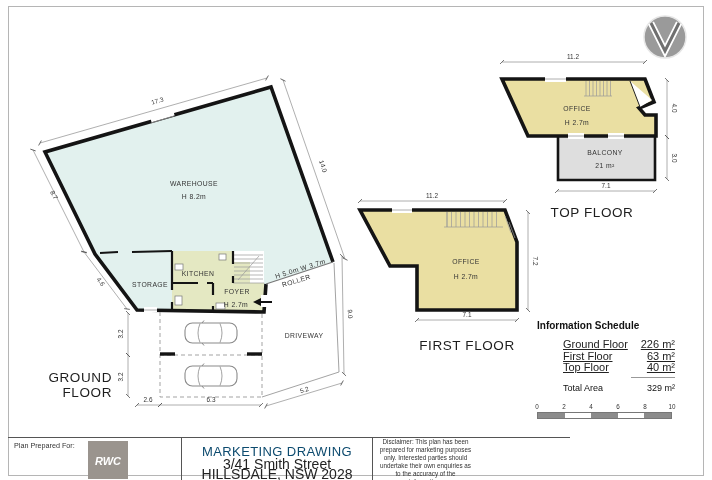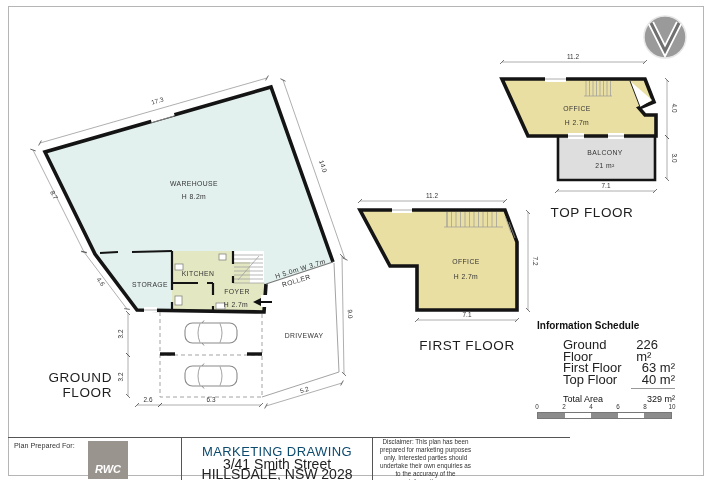--- a/index.html
+++ b/index.html
@@ -7,21 +7,21 @@
         font-family:"Liberation Sans", sans-serif;color:#222;}
   #border{position:absolute;left:8px;top:6px;width:694px;height:468px;border:1px solid #b5b5b5;}
   svg text{fill:#333;}
   .roomlbl{font-size:6.8px;letter-spacing:.4px;fill:#333;}
   .dim{font-size:6.4px;fill:#333;}
   .floortitle{font-size:13.5px;fill:#1e1e1e;letter-spacing:.6px;}
   
   #infosched{position:absolute;left:537px;top:320px;width:138px;}
   #infosched .is-title{font-size:10px;font-weight:bold;color:#111;}
   #infosched .is-rows{margin-top:8px;}
-  #infosched .is-row{display:flex;font-size:13px;line-height:11.5px;color:#222;}
+  #infosched .is-row{display:flex;font-size:11px;line-height:11.5px;color:#222;text-decoration:underline;}
   #infosched .is-row .lbl{margin-left:26px;}
   #infosched .is-row .val{margin-left:auto;}
   #infosched .is-hr{border-top:1px solid #999;width:44px;margin:3px 0 0 auto;}
   #infosched .is-total{display:flex;font-size:9px;font-weight:normal;margin-top:5px;color:#111;}
   #infosched .is-total .lbl{margin-left:26px;}
   #infosched .is-total .val{margin-left:auto;}
   #scalebar{position:absolute;left:537px;top:403px;width:135px;height:16px;}
   #scalebar .ticks{position:relative;height:8px;font-size:6.3px;color:#333;}
   #scalebar .ticks span{position:absolute;transform:translateX(-50%);}
   #scalebar .bar{display:flex;height:5px;border:1px solid #777;margin-top:1px;}
@@ -29,21 +29,21 @@
   #scalebar .bar div:nth-child(odd){background:#8c8c8c;}
   #scalebar .bar div:nth-child(even){background:#fff;}
   
   #tblock{position:absolute;left:8px;top:437px;width:562px;height:37px;border-top:1px solid #555;
           display:grid;grid-template-columns:174px 191px 105px 1fr;}
   #tblock>div{border-right:1px solid #555;position:relative;}
   #tblock>div:last-child{border-right:none;}
   .tb-prepared{font-size:7.2px;color:#333;position:absolute;left:6px;top:3px;}
   .tb-logo{position:absolute;left:80px;top:3px;width:40px;height:38px;background:#9a948e;
            color:#fff;font-weight:bold;font-style:italic;font-size:11px;
-           display:flex;align-items:flex-end;justify-content:center;padding-bottom:4px;box-sizing:border-box;}
+           display:flex;align-items:flex-end;justify-content:center;padding-bottom:12px;box-sizing:border-box;}
   .tb-center{display:flex;flex-direction:column;align-items:center;justify-content:center;text-align:center;}
   .tb-heading{font-size:13px;letter-spacing:.4px;color:#0c4a6e;line-height:14px;}
   .tb-addr{font-size:14px;color:#222;line-height:10.5px;}
   .tb-meta{display:grid;grid-template-rows:1fr 1fr 1fr;}
   .tb-meta .mrow{display:flex;align-items:center;font-size:7.4px;color:#222;padding-left:5px;border-bottom:1px solid #999;}
   .tb-meta .mrow:last-child{border-bottom:none;}
   .tb-meta .mlbl{width:27px;}
   .tb-disc{display:flex;align-items:center;justify-content:center;}
   .tb-disc p{font-size:6.3px;color:#333;text-align:center;width:88%;margin:0;line-height:8px;}
 </style>

